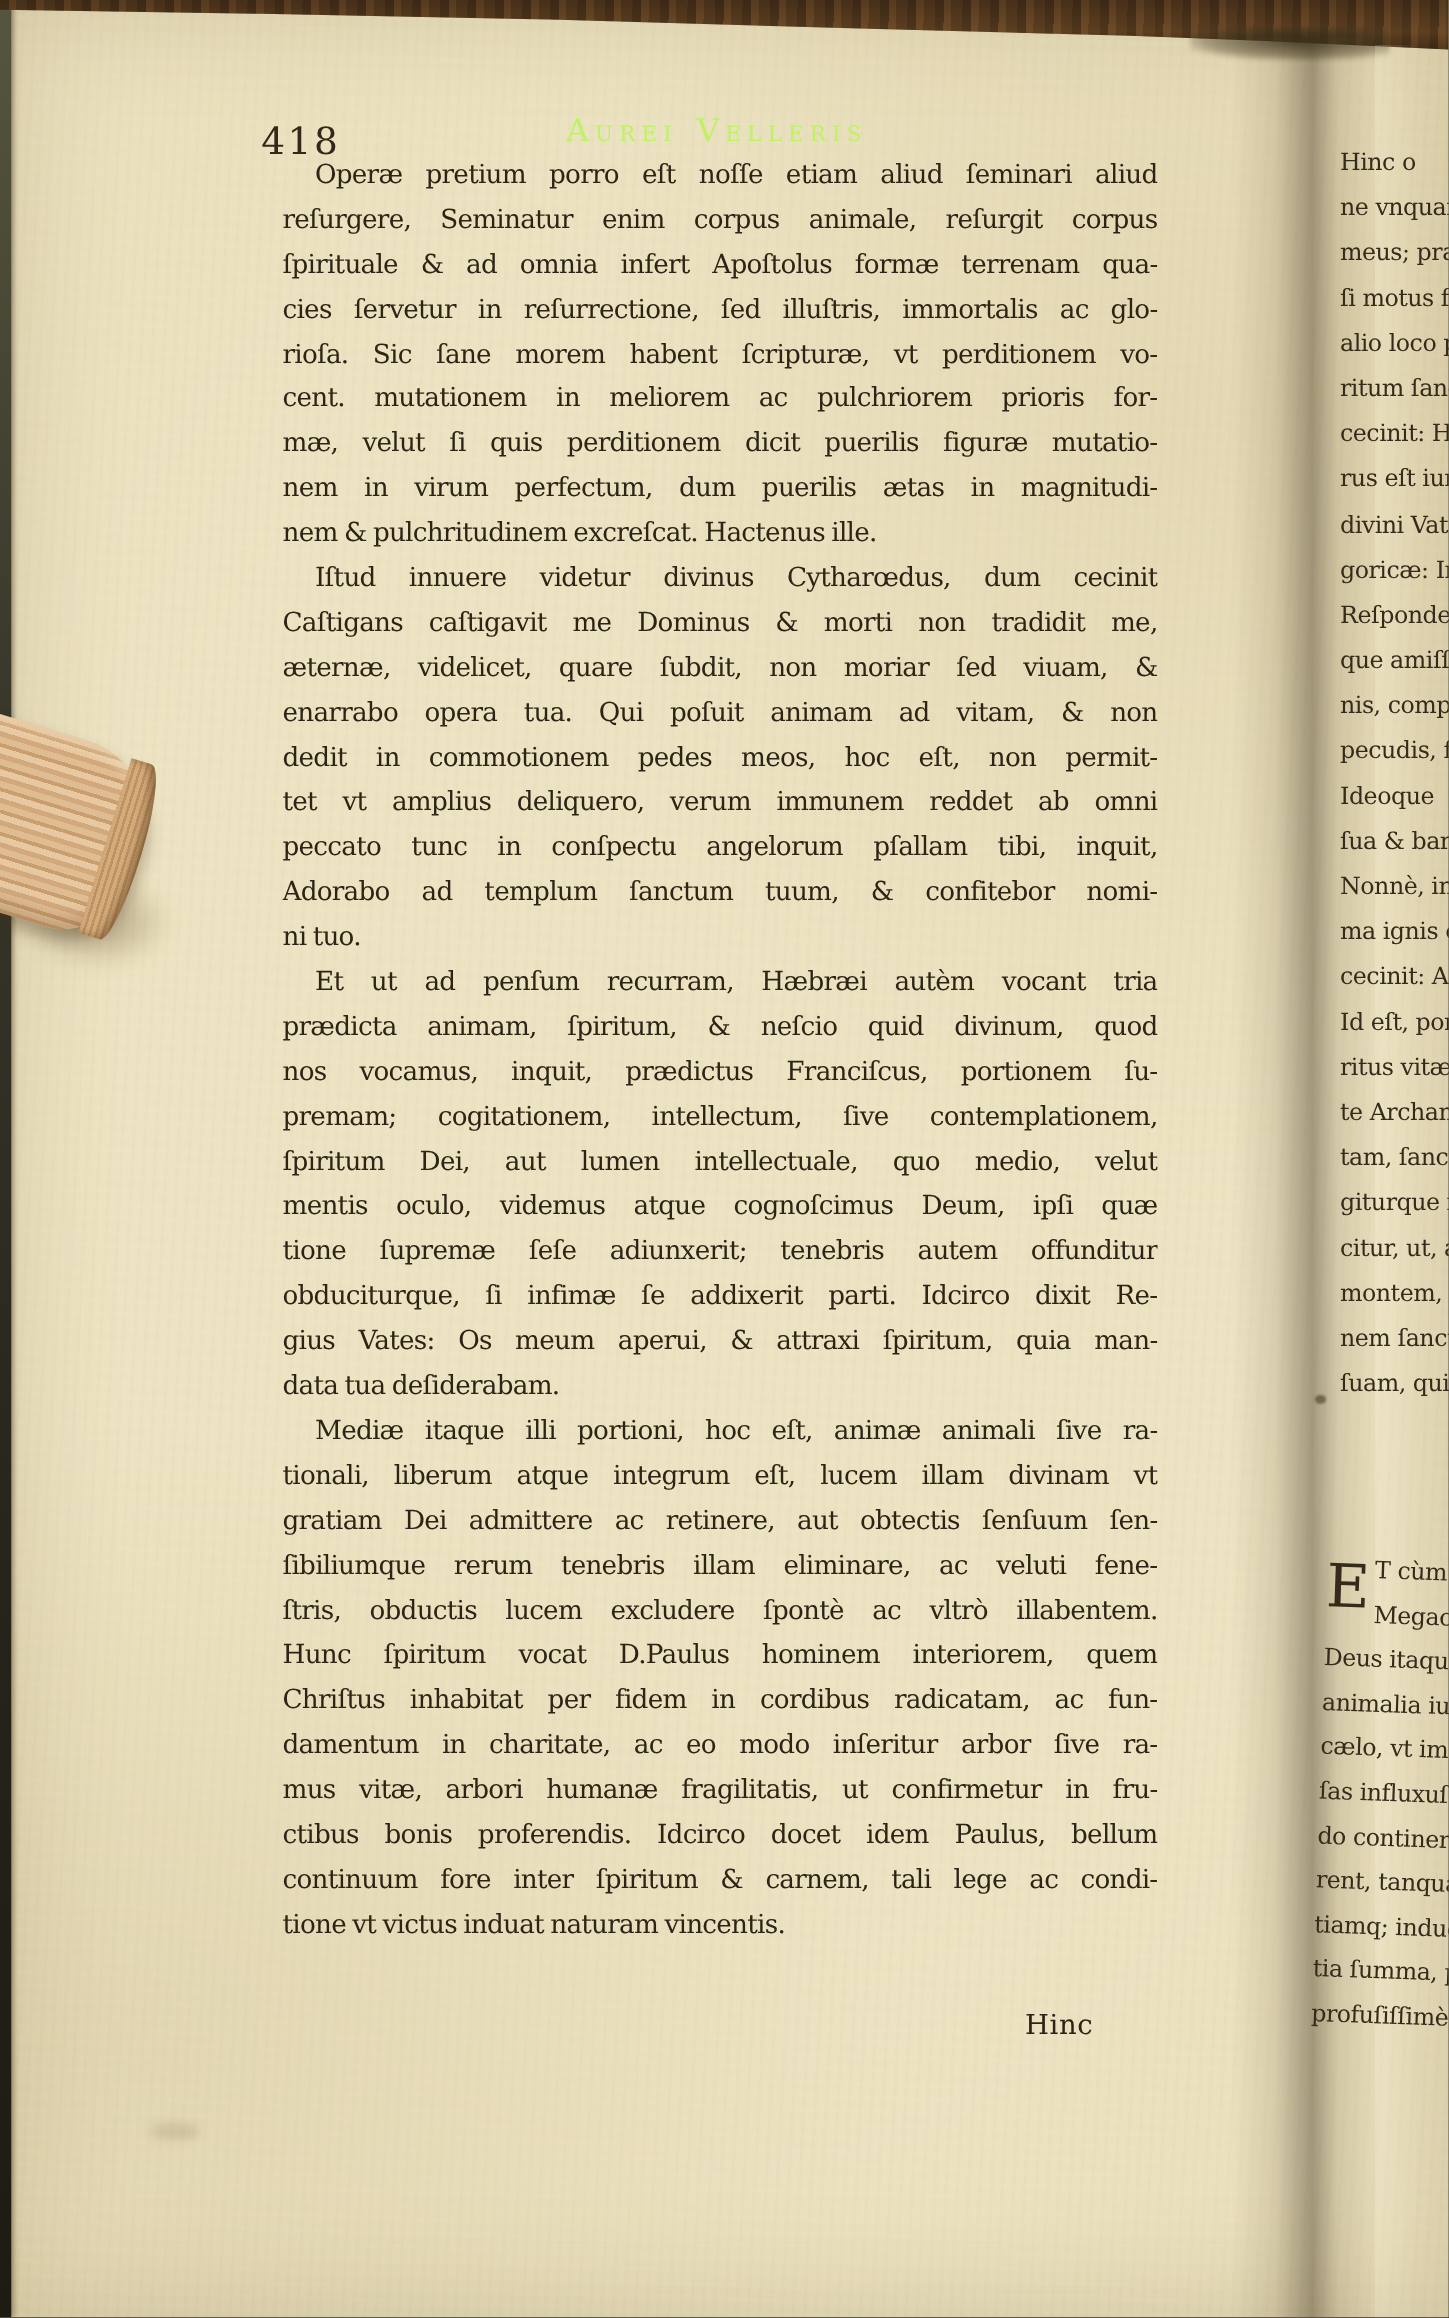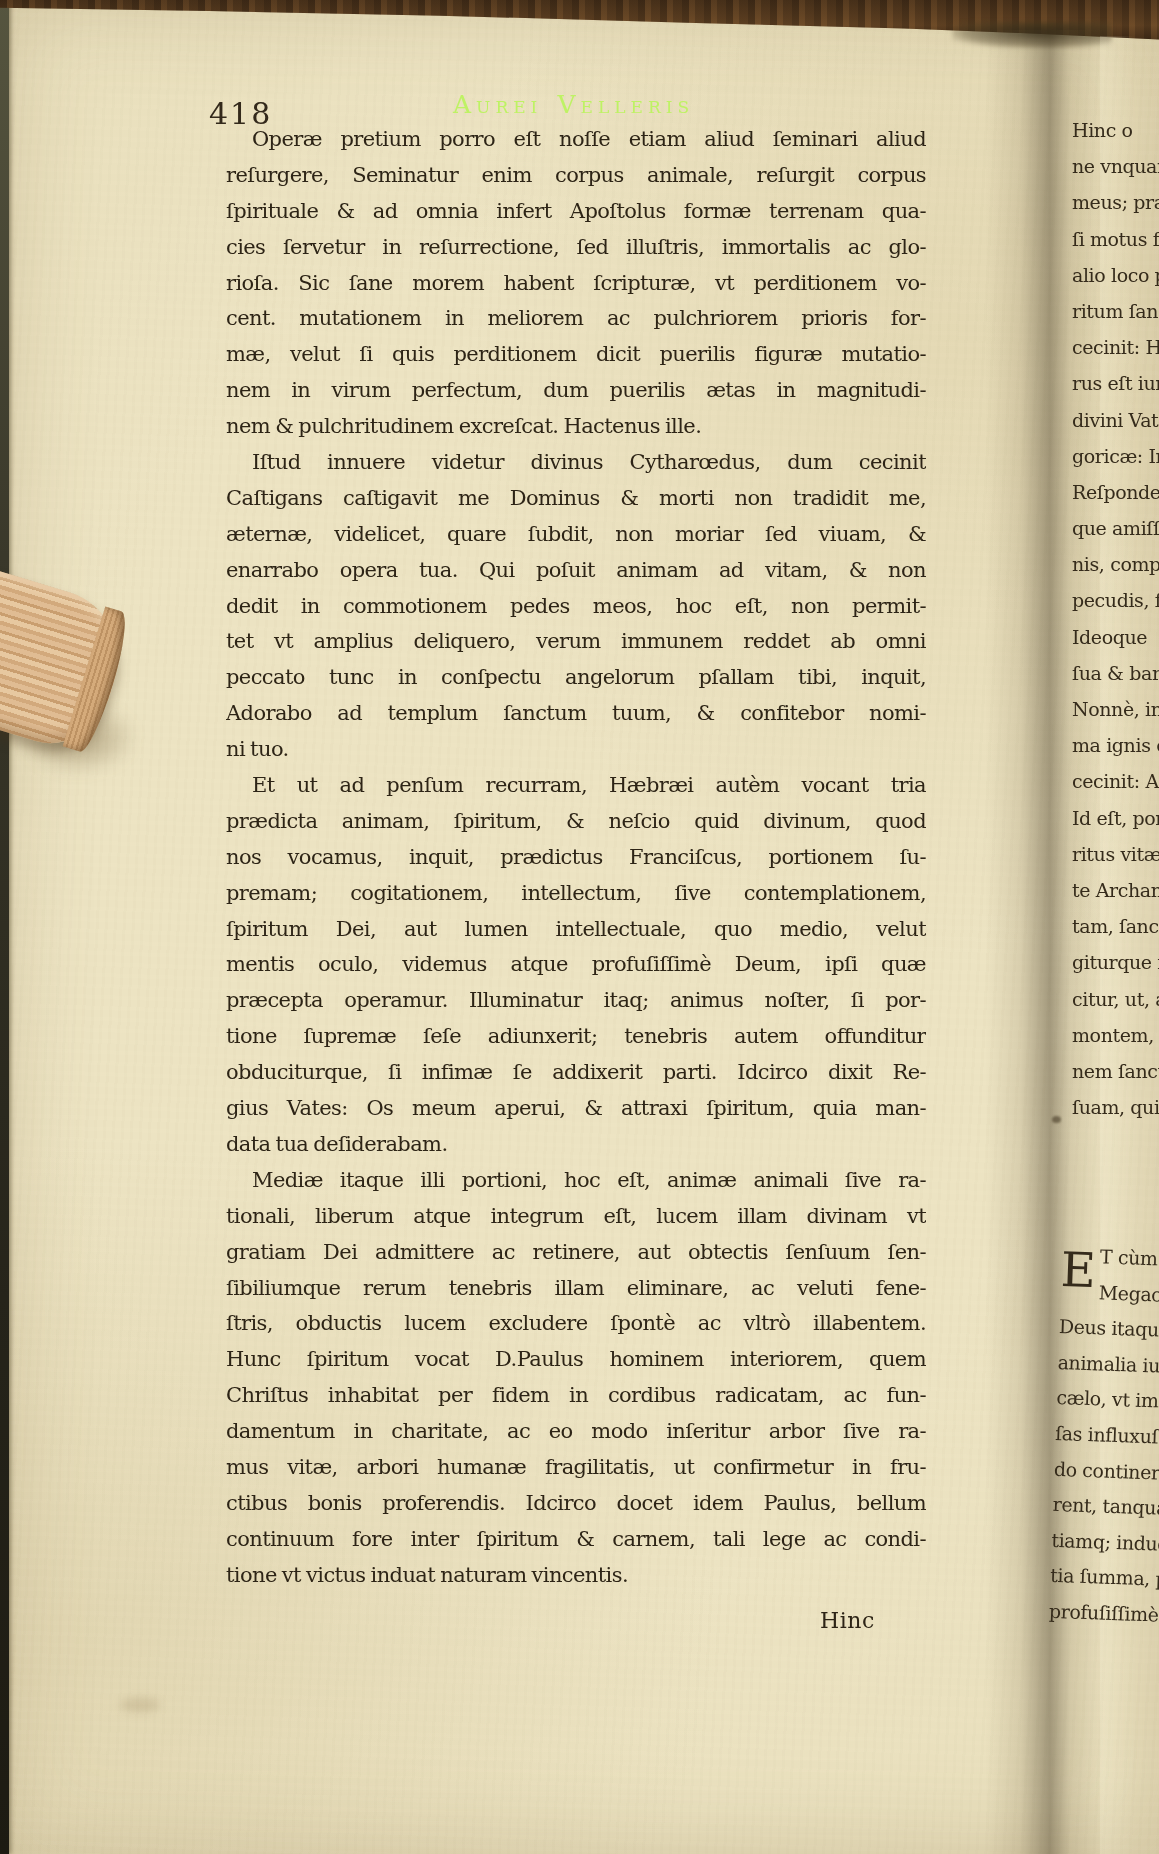--- a/index.html
+++ b/index.html
@@ -158,22 +158,21 @@
     <div class="line">dedit in commotionem pedes meos, hoc eſt, non permit-</div>
     <div class="line">tet vt amplius deliquero, verum immunem reddet ab omni</div>
     <div class="line">peccato tunc in conſpectu angelorum pſallam tibi, inquit,</div>
     <div class="line">Adorabo ad templum ſanctum tuum, &amp; confitebor nomi-</div>
     <div class="line pend">ni tuo.</div>
     <div class="line pstart">Et ut ad penſum recurram, Hæbræi autèm vocant tria</div>
     <div class="line">prædicta animam, ſpiritum, &amp; neſcio quid divinum, quod</div>
     <div class="line">nos vocamus, inquit, prædictus Franciſcus, portionem ſu-</div>
     <div class="line">premam; cogitationem, intellectum, ſive contemplationem,</div>
     <div class="line">ſpiritum Dei, aut lumen intellectuale, quo medio, velut</div>
-    <div class="line">mentis oculo, videmus atque profuſiſſimè Deum, ipſi quæ</div>
-    <div class="line">præcepta operamur. Illuminatur itaq; animus noſter, ſi por-</div>
+    <div class="line">mentis oculo, videmus atque cognoſcimus Deum, ipſi quæ</div>
     <div class="line">tione ſupremæ ſeſe adiunxerit; tenebris autem offunditur</div>
     <div class="line">obduciturque, ſi infimæ ſe addixerit parti. Idcirco dixit Re-</div>
     <div class="line">gius Vates: Os meum aperui, &amp; attraxi ſpiritum, quia man-</div>
     <div class="line pend">data tua deſiderabam.</div>
     <div class="line pstart">Mediæ itaque illi portioni, hoc eſt, animæ animali ſive ra-</div>
     <div class="line">tionali, liberum atque integrum eſt, lucem illam divinam vt</div>
     <div class="line">gratiam Dei admittere ac retinere, aut obtectis ſenſuum ſen-</div>
     <div class="line">ſibiliumque rerum tenebris illam eliminare, ac veluti fene-</div>
     <div class="line">ſtris, obductis lucem excludere ſpontè ac vltrò illabentem.</div>
     <div class="line">Hunc ſpiritum vocat D.Paulus hominem interiorem, quem</div>

